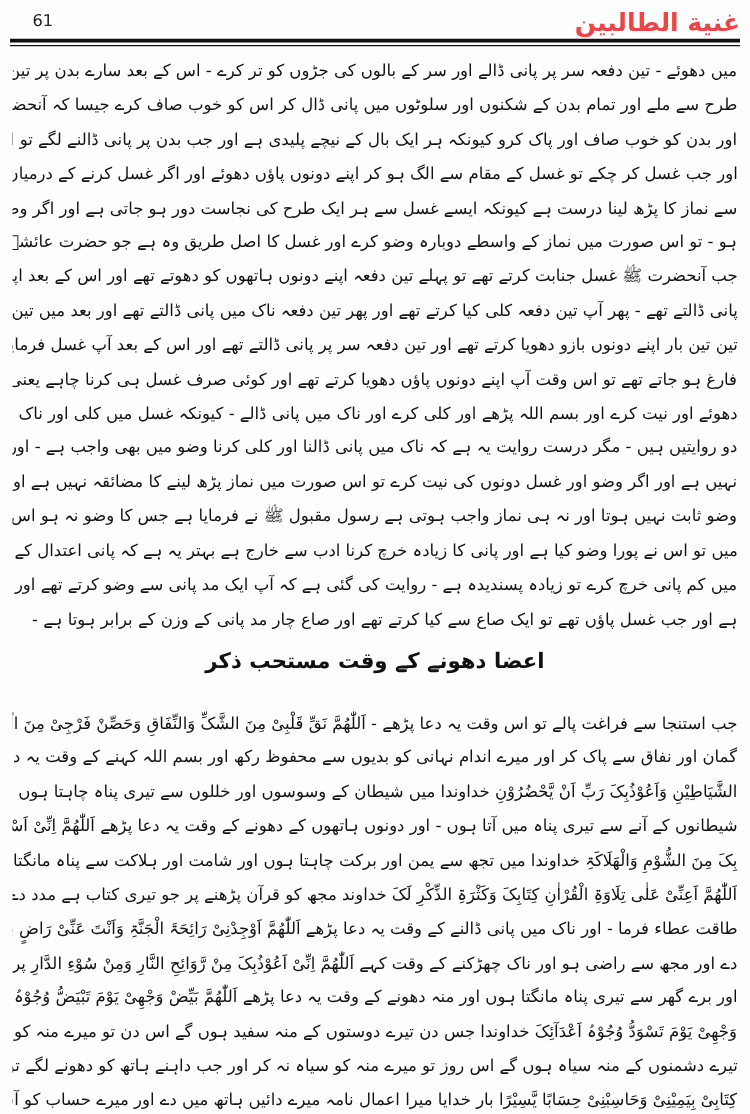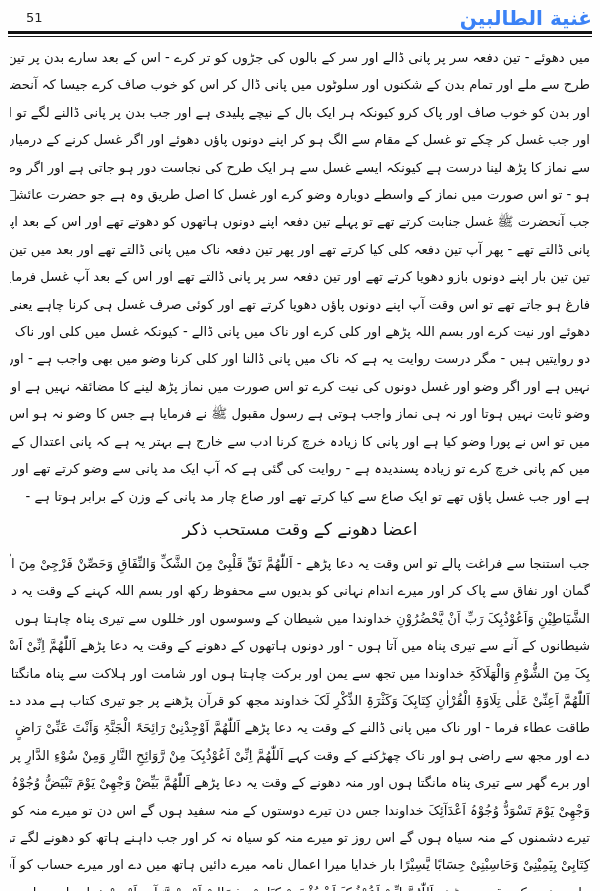--- a/index.html
+++ b/index.html
@@ -1,34 +1,34 @@
 <!DOCTYPE html>
 <html><head>
 <meta charset="utf-8">
 <style>
   html, body { margin: 0; padding: 0; background: #ffffff; }
   body { width: 600px; height: 891px; overflow: hidden; position: relative; }
   .page { position: absolute; left: 0; top: 0; width: 600px; height: 891px; background: #fefefe; color: #111; }
   .header { position: absolute; left: 8px; right: 8px; top: 8px; height: 28px; }
   .page-num { position: absolute; left: 18px; top: 2px; font-family: "DejaVu Sans", sans-serif; font-size: 13px; color: #222; }
-  .running-title { position: absolute; right: 0; top: -2px; font-family: "DejaVu Sans", sans-serif; font-weight: bold; font-size: 20px; direction: rtl; background: #fefefe; padding-left: 6px; color: #3b82f6; }
+  .running-title { position: absolute; right: 0; top: -2px; font-family: "DejaVu Sans", sans-serif; font-weight: bold; font-size: 20px; direction: rtl; background: #fefefe; padding-left: 6px; color: #ef4444; }
   .rule-thick { position: absolute; left: 0; right: 0; top: 23px; height: 3px; background: #111; }
   .rule-thin { position: absolute; left: 0; right: 0; top: 28px; height: 1px; background: #111; }
   .body { position: absolute; left: 10px; right: 10px; top: 44px; direction: rtl; text-align: justify; text-align-last: right; font-family: "DejaVu Sans", sans-serif; font-size: 13.2px; line-height: 27.4px; color: #111; }
   .para { margin: 0; }
   .line { display: block; white-space: nowrap; overflow: hidden; }
-  .heading { text-align: center; text-align-last: center; font-size: 17px; font-weight: normal; margin: 4px 0 6px; line-height: 30px; }
+  .heading { text-align: center; text-align-last: center; font-size: 17px; font-weight: bold; margin: 4px 0 22px; line-height: 30px; }
 </style>
 </head>
 <body>
 
 <div class="page">
 
   <div class="header">
-    <span class="page-num">51</span>
+    <span class="page-num">61</span>
     <div class="rule-thick"></div>
     <div class="rule-thin"></div>
     <span class="running-title">غنية الطالبين</span>
   </div>
 
   <div class="body">
     <div class="para">
       <span class="line">میں دھوئے - تین دفعہ سر پر پانی ڈالے اور سر کے بالوں کی جڑوں کو تر کرے - اس کے بعد سارے بدن پر تین دفعہ پانی ڈالے اور اپنے بدن کو اچھی</span>
       <span class="line">طرح سے ملے اور تمام بدن کے شکنوں اور سلوٹوں میں پانی ڈال کر اس کو خوب صاف کرے جیسا کہ آنحضرت ﷺ نے فرمایا ہے کہ اپنے بالوں</span>
       <span class="line">اور بدن کو خوب صاف اور پاک کرو کیونکہ ہر ایک بال کے نیچے پلیدی ہے اور جب بدن پر پانی ڈالنے لگے تو اپنے داہنے پہلو سے ڈالنا شروع کرے -</span>

